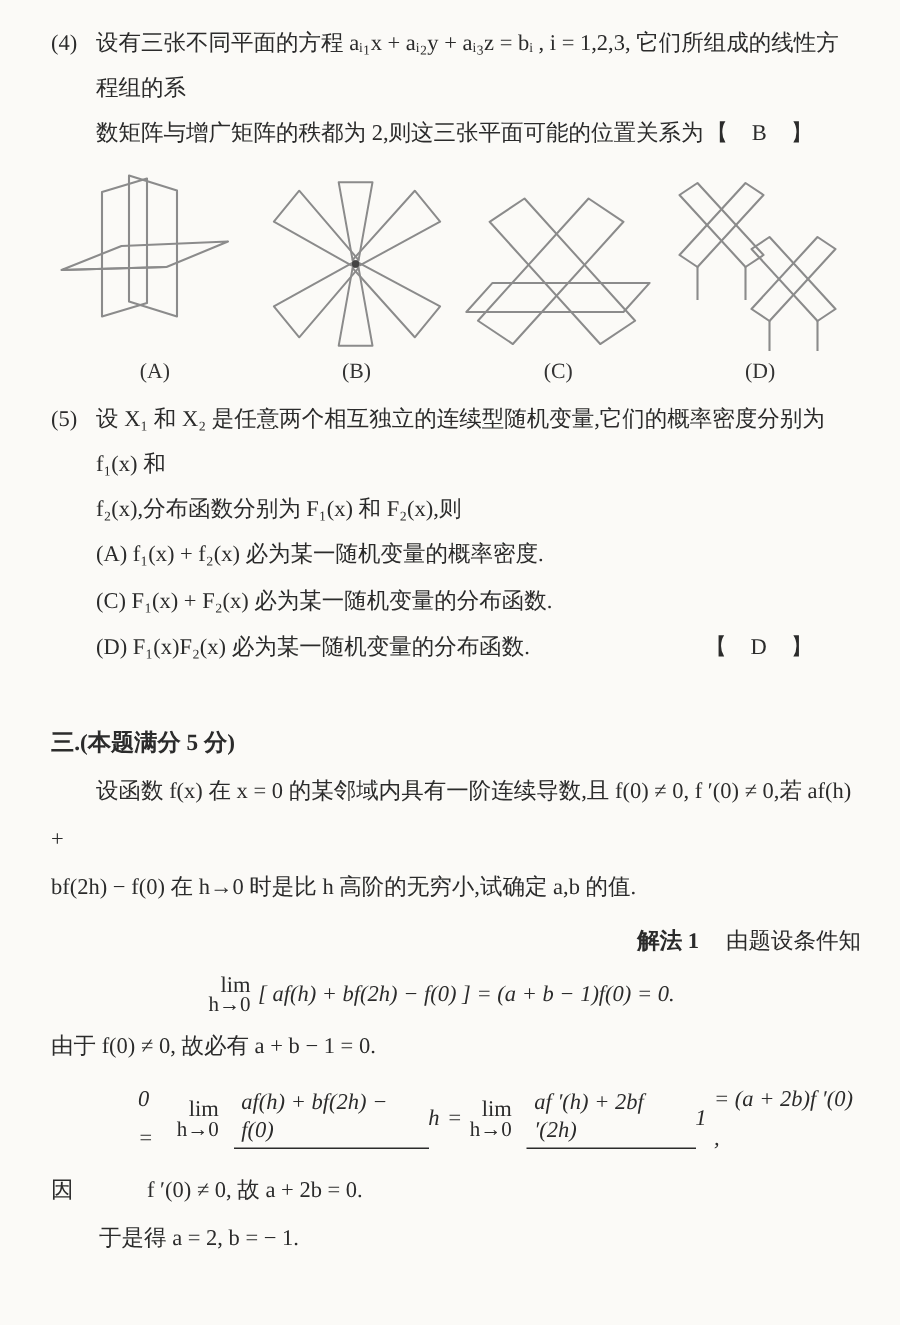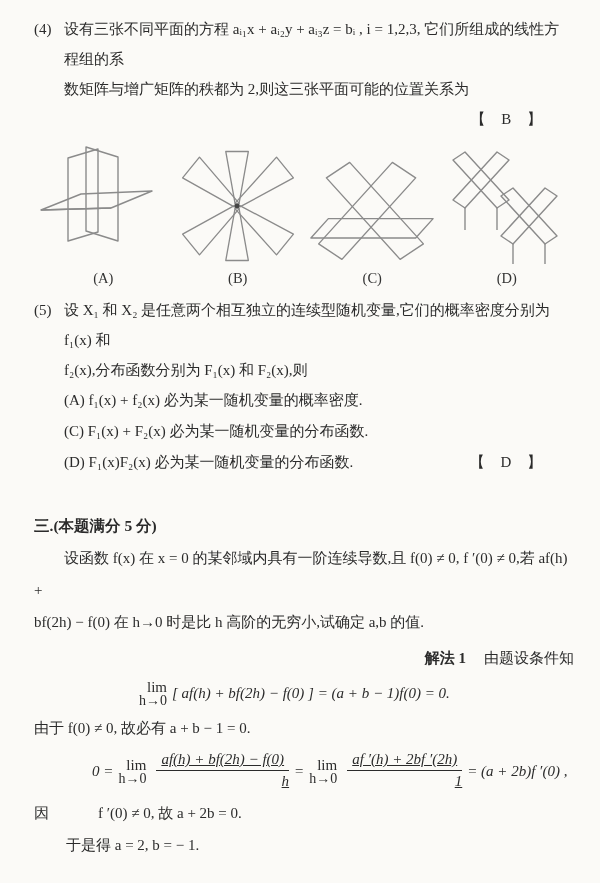--- a/index.html
+++ b/index.html
@@ -3,21 +3,21 @@
 <meta charset="utf-8">
 <style>
   html,body{margin:0;padding:0;background:#e8e8e6;}
   .page{
     position:relative;width:600px;height:883px;background:#fbfaf7;
     font-family:"Liberation Serif","DejaVu Serif",serif;
     color:#2b2b2b;font-size:15px;overflow:hidden;
     box-sizing:border-box;padding:14px 26px 0 34px;
   }
   .line{line-height:30px;}
-  .indent{padding-left:30px;flex-direction:column;}
+  .indent{padding-left:30px;}
   .qline{display:flex;align-items:baseline;}
   .qnum{flex:0 0 30px;}
   .qbody{flex:1;}
   .ansline{display:flex;align-items:baseline;}
   .answer{margin-left:auto;margin-right:26px;letter-spacing:6px;white-space:nowrap;}
   .figrow{display:flex;justify-content:space-between;margin:10px 0 2px 2px;}
   .figcell{width:140px;text-align:center;}
   .figcell svg{display:block;margin:0 auto;}
   .figlabel{margin-top:2px;font-size:14.5px;color:#333;}
   .opt{line-height:31px;padding-left:30px;}
@@ -26,21 +26,21 @@
   .para-first{text-indent:30px;}
   .sol{margin-top:4px;line-height:32px;padding-left:32px;text-align:right;}
   .sollabel{font-weight:700;margin-right:18px;}
   .eqrow{display:flex;align-items:center;margin:6px 0 6px 0;line-height:26px;}
   .eq1{padding-left:100px;}
   .eq2{padding-left:58px;}
   .math{font-style:italic;}
   .lim{display:inline-flex;flex-direction:column;align-items:flex-end;margin:0 5px;font-style:normal;}
   .lim .limword{line-height:15px;font-style:normal;}
   .lim .limsub{font-size:14px;line-height:11px;}
-  .frac{display:inline-flex;flex-direction:column;align-items:flex-end;vertical-align:middle;margin:0 5px;text-decoration:underline;}
+  .frac{display:inline-flex;flex-direction:row;align-items:center;vertical-align:middle;margin:0 5px;}
   .frac .num{padding:0 5px 1px 5px;border-bottom:1.2px solid #2b2b2b;line-height:19px;}
   .frac .den{padding-top:1px;line-height:19px;}
   .flushline{display:flex;line-height:32px;}
   .flushpre{flex:0 0 64px;}
   svg polygon, svg line{fill:none;stroke:#8b8b8b;stroke-width:1.4;stroke-linejoin:round;}
   svg .dot{fill:#444;stroke:none;}
 </style>
 </head>
 <body>
 

